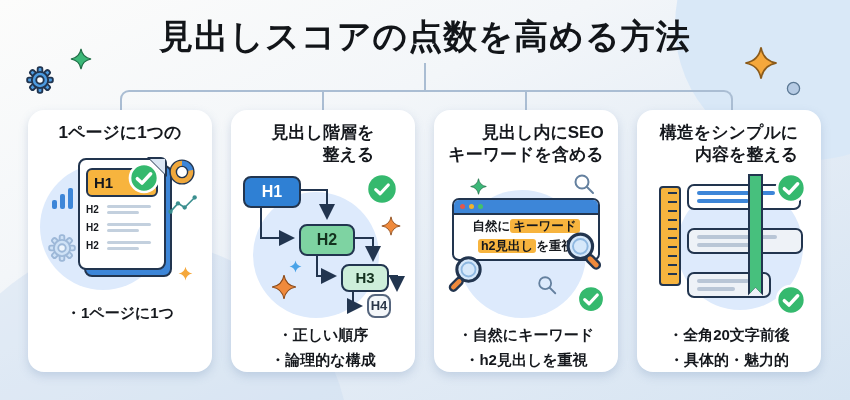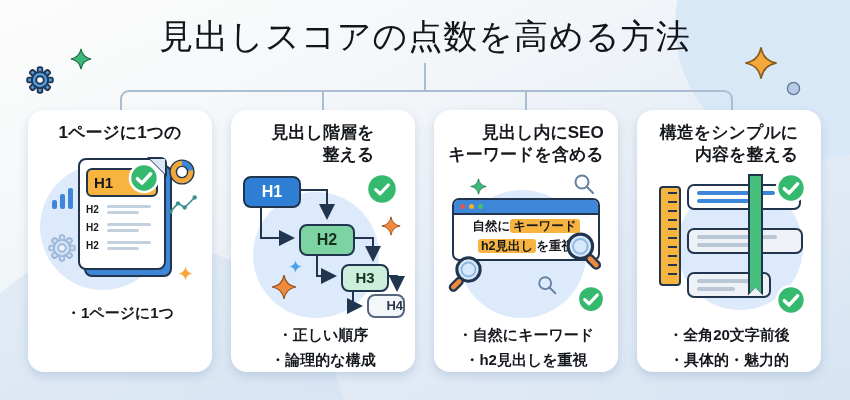--- a/index.html
+++ b/index.html
@@ -7,21 +7,21 @@
     width:850px;height:400px;overflow:hidden;position:relative;
     font-family:"Liberation Sans","DejaVu Sans",sans-serif;
     background:linear-gradient(155deg,#fcfcfb 0%,#f3f6f9 35%,#e2ebf5 68%,#d6e4f2 100%);
   }
   .bg-circle{position:absolute;border-radius:50%;}
   .bg-circle.tr{width:270px;height:270px;right:-95px;top:-110px;background:#d9e8f7;}
   .bg-circle.bl{width:420px;height:420px;left:-70px;bottom:-260px;background:rgba(203,221,240,.4);}
 
   .title{
     position:absolute;top:16px;left:0;width:100%;text-align:center;
-    font-size:34px;font-weight:400;color:#121519;letter-spacing:1px;line-height:1.2;
+    font-size:34px;font-weight:700;color:#121519;letter-spacing:1px;line-height:1.2;
   }
 
   
   .conn{position:absolute;background:#aabdd3;}
   .conn-stem-center{left:424px;top:63px;width:2px;height:27px;}
   .conn-rail{
     position:absolute;left:120px;top:90px;width:609px;height:20px;background:transparent;
     border-top:2px solid #aabdd3;border-left:2px solid #aabdd3;border-right:2px solid #aabdd3;
     border-radius:9px 9px 0 0;
   }
@@ -60,21 +60,21 @@
   .doc-lines{display:flex;flex-direction:column;gap:3px;}
   .doc-lines i{display:block;height:3px;border-radius:2px;background:#c3d0de;}
   .mini-bars{left:14px;top:40px;display:flex;align-items:flex-end;gap:3px;}
   .mini-bars i{display:block;width:5px;border-radius:2px;background:#3d86d8;}
 
   
   .lvl{font-size:16px;}
   .lvl-1{left:2px;top:6px;width:58px;height:32px;background:#2f80d4;color:#fff;}
   .lvl-2{left:58px;top:54px;width:56px;height:32px;background:#7ed3a2;color:#14321f;}
   .lvl-3{left:100px;top:94px;width:48px;height:28px;background:#cdeeda;color:#14321f;font-size:15px;}
-  .lvl-4{left:126px;top:124px;width:38px;height:24px;background:#f4f7fa;color:#2a3648;font-size:13px;border-color:#55657d;border-width:2px;justify-content:flex-end;}
+  .lvl-4{left:126px;top:124px;width:24px;height:24px;background:#f4f7fa;color:#2a3648;font-size:13px;border-color:#55657d;border-width:2px;}
 
   
   .browser{left:8px;top:28px;width:148px;height:63px;background:#fff;border:2.5px solid #22354f;
            border-radius:7px;box-sizing:border-box;overflow:hidden;display:flex;flex-direction:column;}
   .browser-head{height:13px;background:#3d86d8;display:flex;align-items:center;gap:4px;padding-left:6px;flex:0 0 auto;border-bottom:2px solid #22354f;}
   .browser-head i{display:block;width:5px;height:5px;border-radius:50%;}
   .browser-body{flex:1;display:flex;flex-direction:column;align-items:center;justify-content:center;gap:2px;
                 font-size:12.5px;font-weight:800;color:#15181d;line-height:1.4;}
   .hl{background:#f7b43e;border-radius:3px;padding:0 3px;}
 

